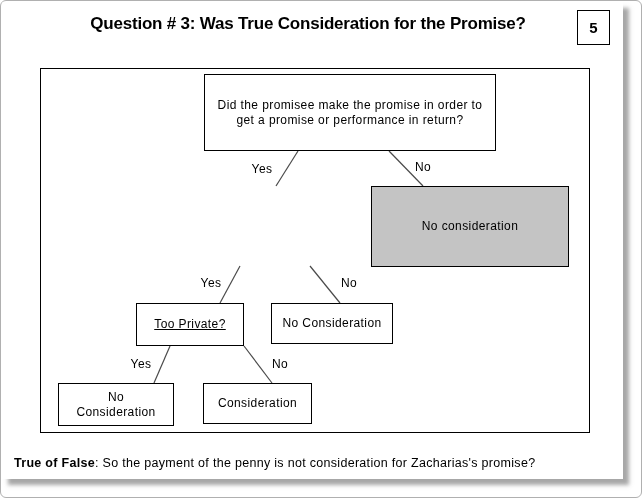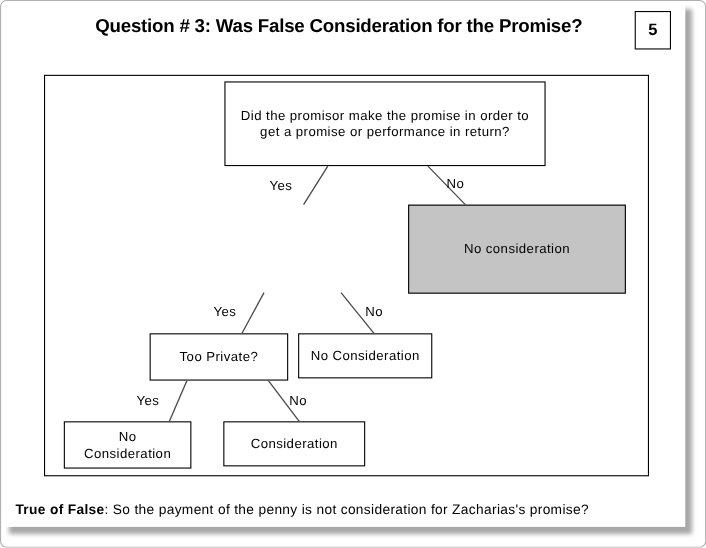--- a/index.html
+++ b/index.html
@@ -73,40 +73,40 @@
     line-height: 15px;
     letter-spacing: 0.4px;
     color: #000000;
     box-sizing: border-box;
     padding: 0 8px;
   }
   .node.gray { background: #c4c4c4; }
   .node-q1      { left: 163px; top: 5px;   width: 292px; height: 77px; }
   .node-nc-top  { left: 330px; top: 117px; width: 198px; height: 81px; }
   .node-q2      { left: 97px;  top: 117px; width: 211px; height: 80px; }
-  .node-q3      { left: 95px;  top: 234px; width: 126px; height: 43px; }
+  .node-q3      { left: 95px;  top: 234px; width: 108px; height: 43px; text-decoration: underline; }
   .node-nc-mid  { left: 230px; top: 234px; width: 122px; height: 41px; }
   .node-nc-bot  { left: 17px;  top: 314px; width: 116px; height: 43px; }
-  .node-cons    { left: 162px; top: 314px; width: 129px; height: 41px; }
+  .node-cons    { left: 162px; top: 314px; width: 109px; height: 41px; }
   .edges-svg {
     position: absolute;
     left: 0;
     top: 0;
     width: 548px;
     height: 363px;
     pointer-events: none;
   }
   .edges-svg line {
     stroke: #4a4a4a;
     stroke-width: 1.2;
   }
   .edge-label {
     position: absolute;
     width: 34px;
-    text-align: left;
+    text-align: center;
     font-size: 12px;
     letter-spacing: 0.4px;
     color: #000000;
   }
   .edge-q1-yes { left: 204px; top: 93px;  }
   .edge-q1-no  { left: 365px; top: 91px;  }
   .edge-q2-yes { left: 153px; top: 207px; }
   .edge-q2-no  { left: 291px; top: 207px; }
   .edge-q3-yes { left: 83px;  top: 288px; }
   .edge-q3-no  { left: 222px; top: 288px; }
@@ -121,36 +121,36 @@
     white-space: nowrap;
   }
   .footer .lead { font-weight: bold; text-align: center; }
 </style>
 </head>
 <body>
 
 <div class="frame">
   <div class="slide-surface"></div>
 
-  <div class="page-title">Question # 3: Was False Consideration for the Promise?</div>
+  <div class="page-title">Question # 3: Was True Consideration for the Promise?</div>
 
   <div class="slide-number">5</div>
 
   <div class="diagram">
 
     <svg class="edges-svg" viewBox="0 0 548 363" xmlns="http://www.w3.org/2000/svg">
       <line x1="257" y1="82" x2="235" y2="117"></line>
       <line x1="348" y1="82" x2="382" y2="117"></line>
       <line x1="199" y1="197" x2="179" y2="234"></line>
       <line x1="269" y1="197" x2="299" y2="234"></line>
       <line x1="129" y1="277" x2="113" y2="314"></line>
       <line x1="203" y1="277" x2="231" y2="314"></line>
     </svg>
 
-    <div class="node node-q1">Did the promisor make the promise in order to get a promise or performance in return?</div>
+    <div class="node node-q1">Did the promisee make the promise in order to get a promise or performance in return?</div>
 
     <div class="node gray node-nc-top">No consideration</div>
 
 
     <div class="node node-q3">Too Private?</div>
 
     <div class="node node-nc-mid">No Consideration</div>
 
     <div class="node node-nc-bot">No Consideration</div>
 

